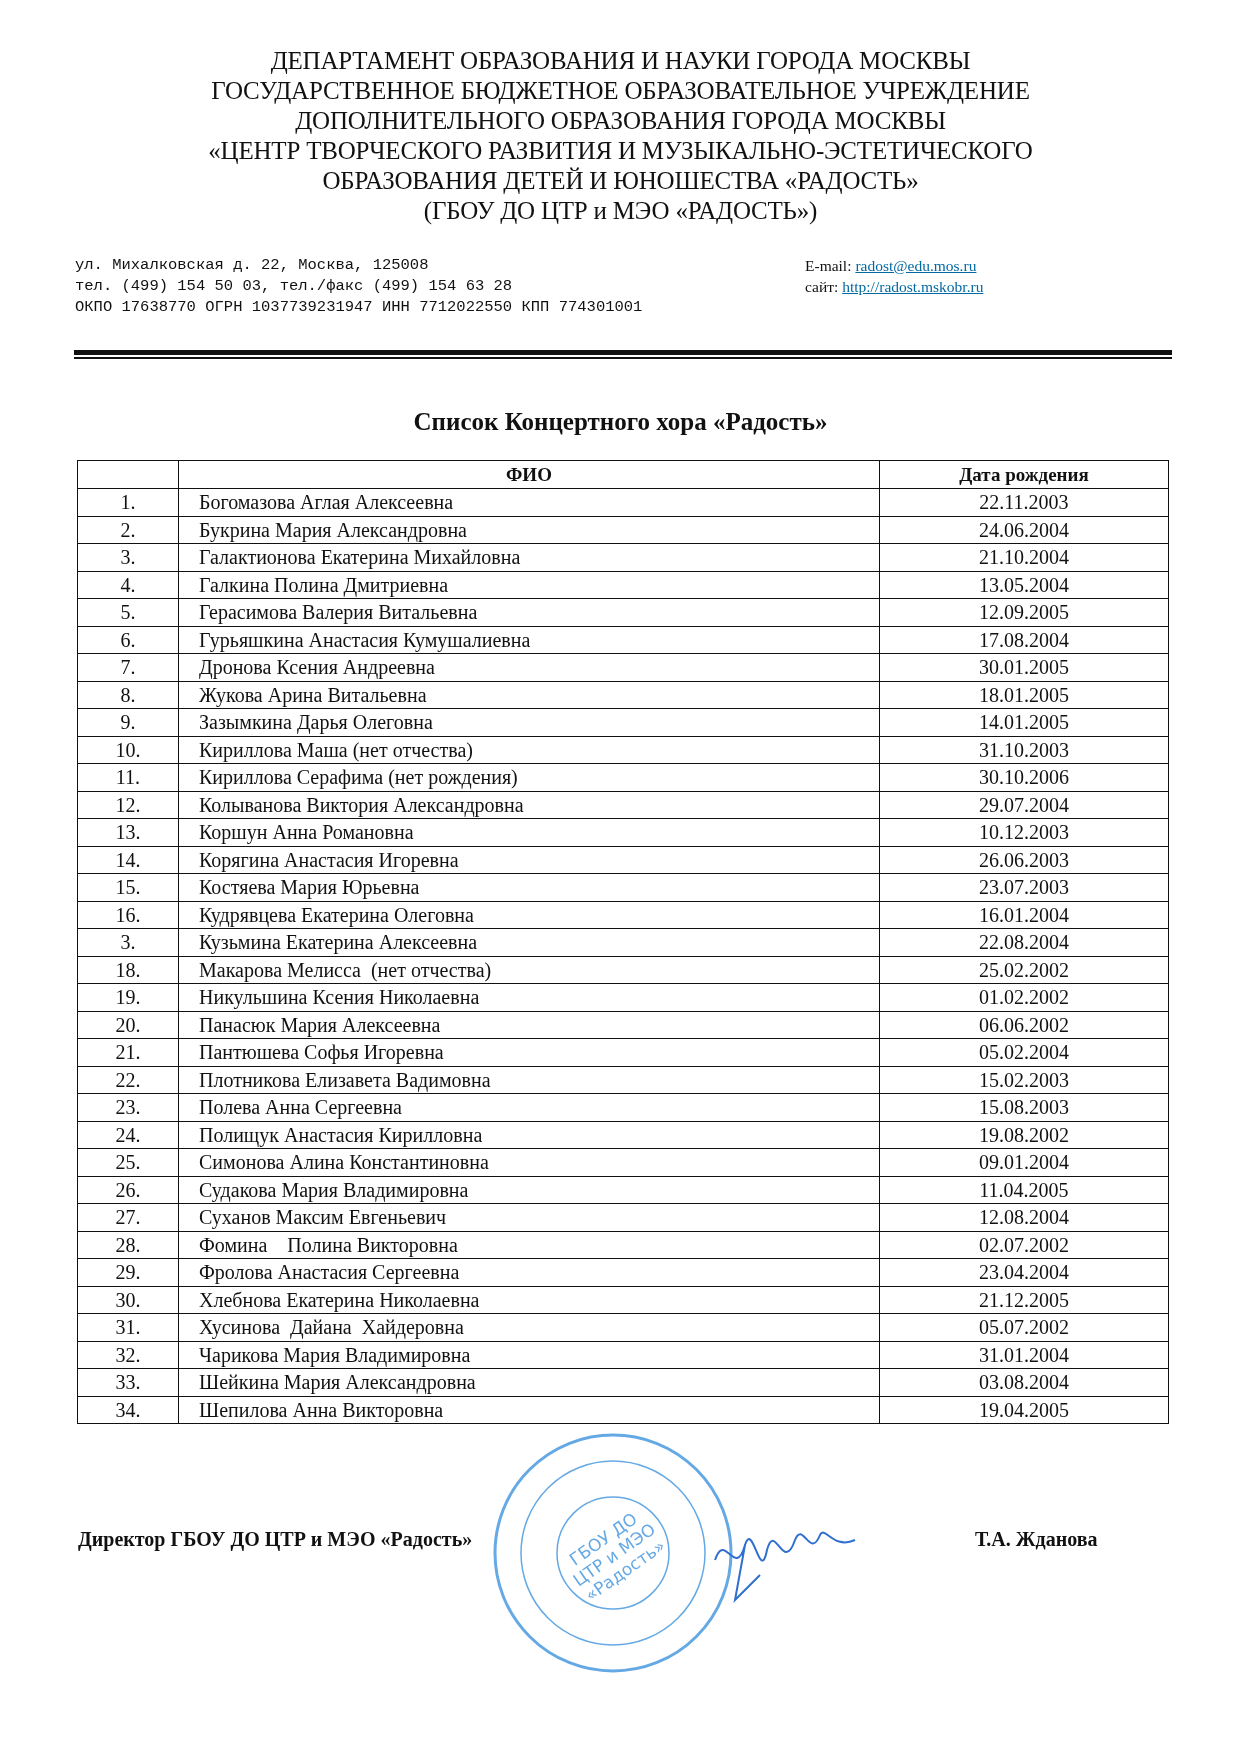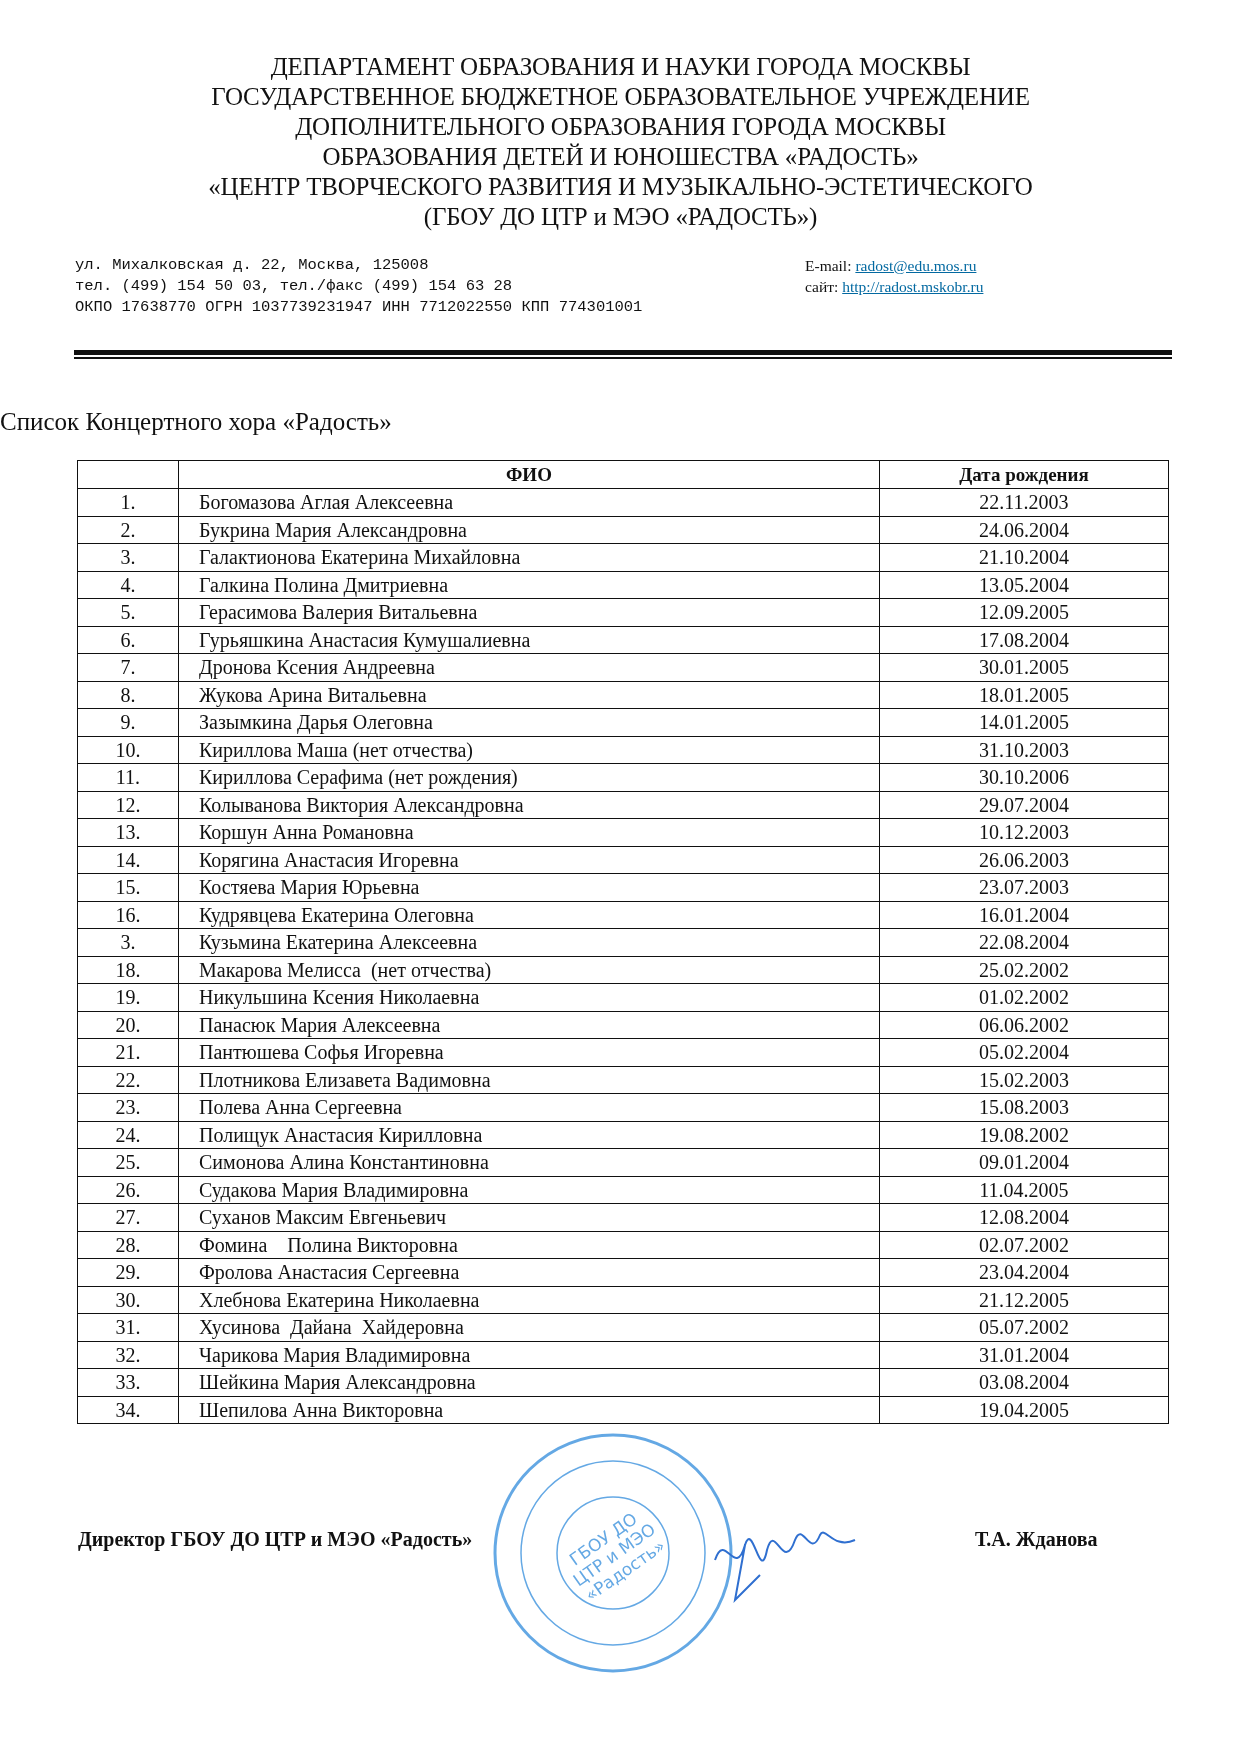--- a/index.html
+++ b/index.html
@@ -1,52 +1,52 @@
 <!DOCTYPE html>
 <html><head>
 <meta charset="utf-8">
 <style>
   html, body { margin: 0; padding: 0; background: #ffffff; }
   body { width: 1241px; height: 1754px; position: relative; overflow: hidden;
          font-family: "Liberation Serif", "DejaVu Serif", serif; color: #111; }
-  .header { position: absolute; left: 0; top: 52px; width: 1241px; text-align: center; }
+  .header { position: absolute; left: 0; top: 46px; width: 1241px; text-align: center; }
   .header .line { font-size: 25px; line-height: 30px; letter-spacing: -0.2px; }
   .header .line.dept { font-weight: normal; }
   .header .line.bold { font-weight: normal; }
   .contacts { position: absolute; top: 255px; font-size: 15.5px; line-height: 21px; }
   .contacts.left { left: 75px; font-family: Liberation Mono, monospace; }
   .contacts.right { left: 805px; }
   .contacts a { color: #0369a1; text-decoration: underline; }
   .rule { position: absolute; left: 74px; width: 1098px; background: #111; }
   .rule.thick { top: 350px; height: 5px; }
   .rule.thin { top: 357px; height: 2px; }
-  .title { position: absolute; left: 0; top: 408px; width: 1241px; text-align: left;
-           font-size: 25px; font-weight: normal; }
+  .title { position: absolute; left: 0; top: 408px; width: 1241px; text-align: center;
+           font-size: 25px; font-weight: bold; }
   table.roster { position: absolute; left: 77px; top: 460px; width: 1092px;
                  border-collapse: collapse; font-size: 20px; }
   table.roster th, table.roster td { border: 1.5px solid #111; padding: 0; height: 26.5px; line-height: 24px; }
   table.roster th { font-weight: bold; font-size: 19px; height: 27px; }
   table.roster td.num { width: 100px; text-align: center; }
   table.roster td.name { text-align: left; padding-left: 20px; white-space: pre; }
   table.roster td.date { width: 288px; text-align: center; }
   .footer { position: absolute; top: 1528px; font-size: 20px; font-weight: bold; }
   .footer.left { left: 78px; text-align: center; }
   .footer.right { left: 975px; }
   .stamp { position: absolute; left: 490px; top: 1430px; width: 246px; height: 246px; }
   .signature { position: absolute; left: 705px; top: 1490px; width: 160px; height: 120px; }
 </style>
 </head>
 <body>
 
 <div class="header">
   <div class="line dept">ДЕПАРТАМЕНТ ОБРАЗОВАНИЯ И НАУКИ ГОРОДА МОСКВЫ</div>
   <div class="line bold">ГОСУДАРСТВЕННОЕ БЮДЖЕТНОЕ ОБРАЗОВАТЕЛЬНОЕ УЧРЕЖДЕНИЕ</div>
   <div class="line bold">ДОПОЛНИТЕЛЬНОГО ОБРАЗОВАНИЯ ГОРОДА МОСКВЫ</div>
+  <div class="line bold">«ЦЕНТР ТВОРЧЕСКОГО РАЗВИТИЯ И МУЗЫКАЛЬНО-ЭСТЕТИЧЕСКОГО</div>
   <div class="line bold">ОБРАЗОВАНИЯ ДЕТЕЙ И ЮНОШЕСТВА «РАДОСТЬ»</div>
-  <div class="line bold">«ЦЕНТР ТВОРЧЕСКОГО РАЗВИТИЯ И МУЗЫКАЛЬНО-ЭСТЕТИЧЕСКОГО</div>
   <div class="line bold">(ГБОУ ДО ЦТР и МЭО «РАДОСТЬ»)</div>
 </div>
 
 <div class="contacts left">
   <div>ул. Михалковская  д. 22, Москва, 125008</div>
   <div>тел. (499) 154 50 03, тел./факс (499) 154 63 28</div>
   <div>ОКПО 17638770  ОГРН 1037739231947 ИНН  7712022550 КПП 774301001</div>
 </div>
 
 <div class="contacts right">

